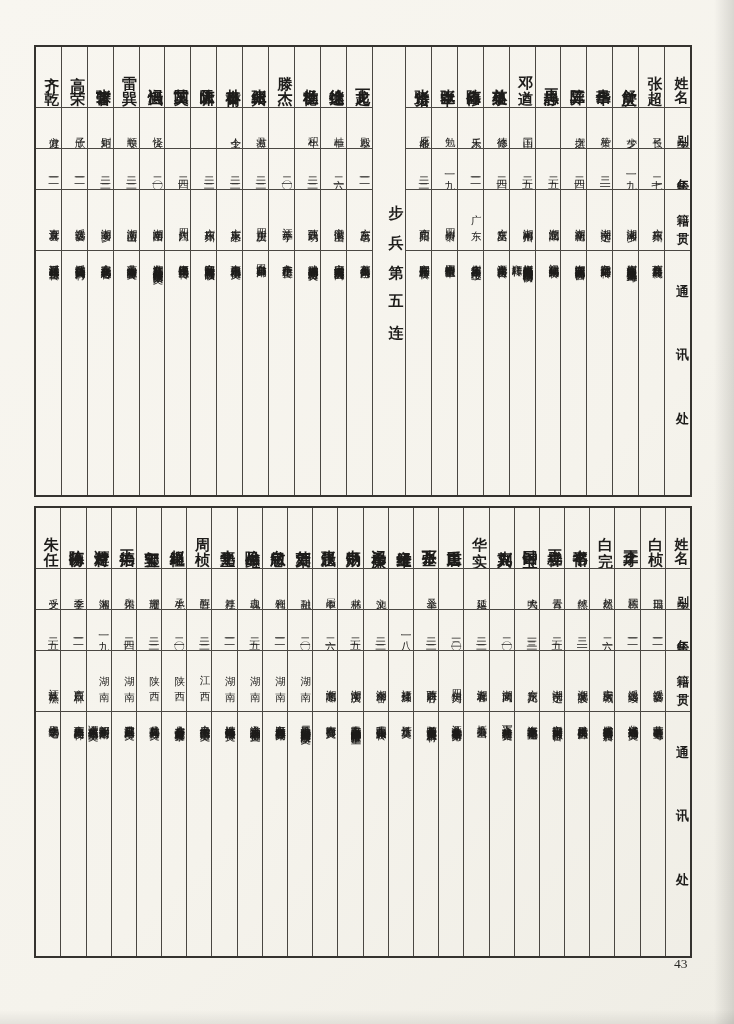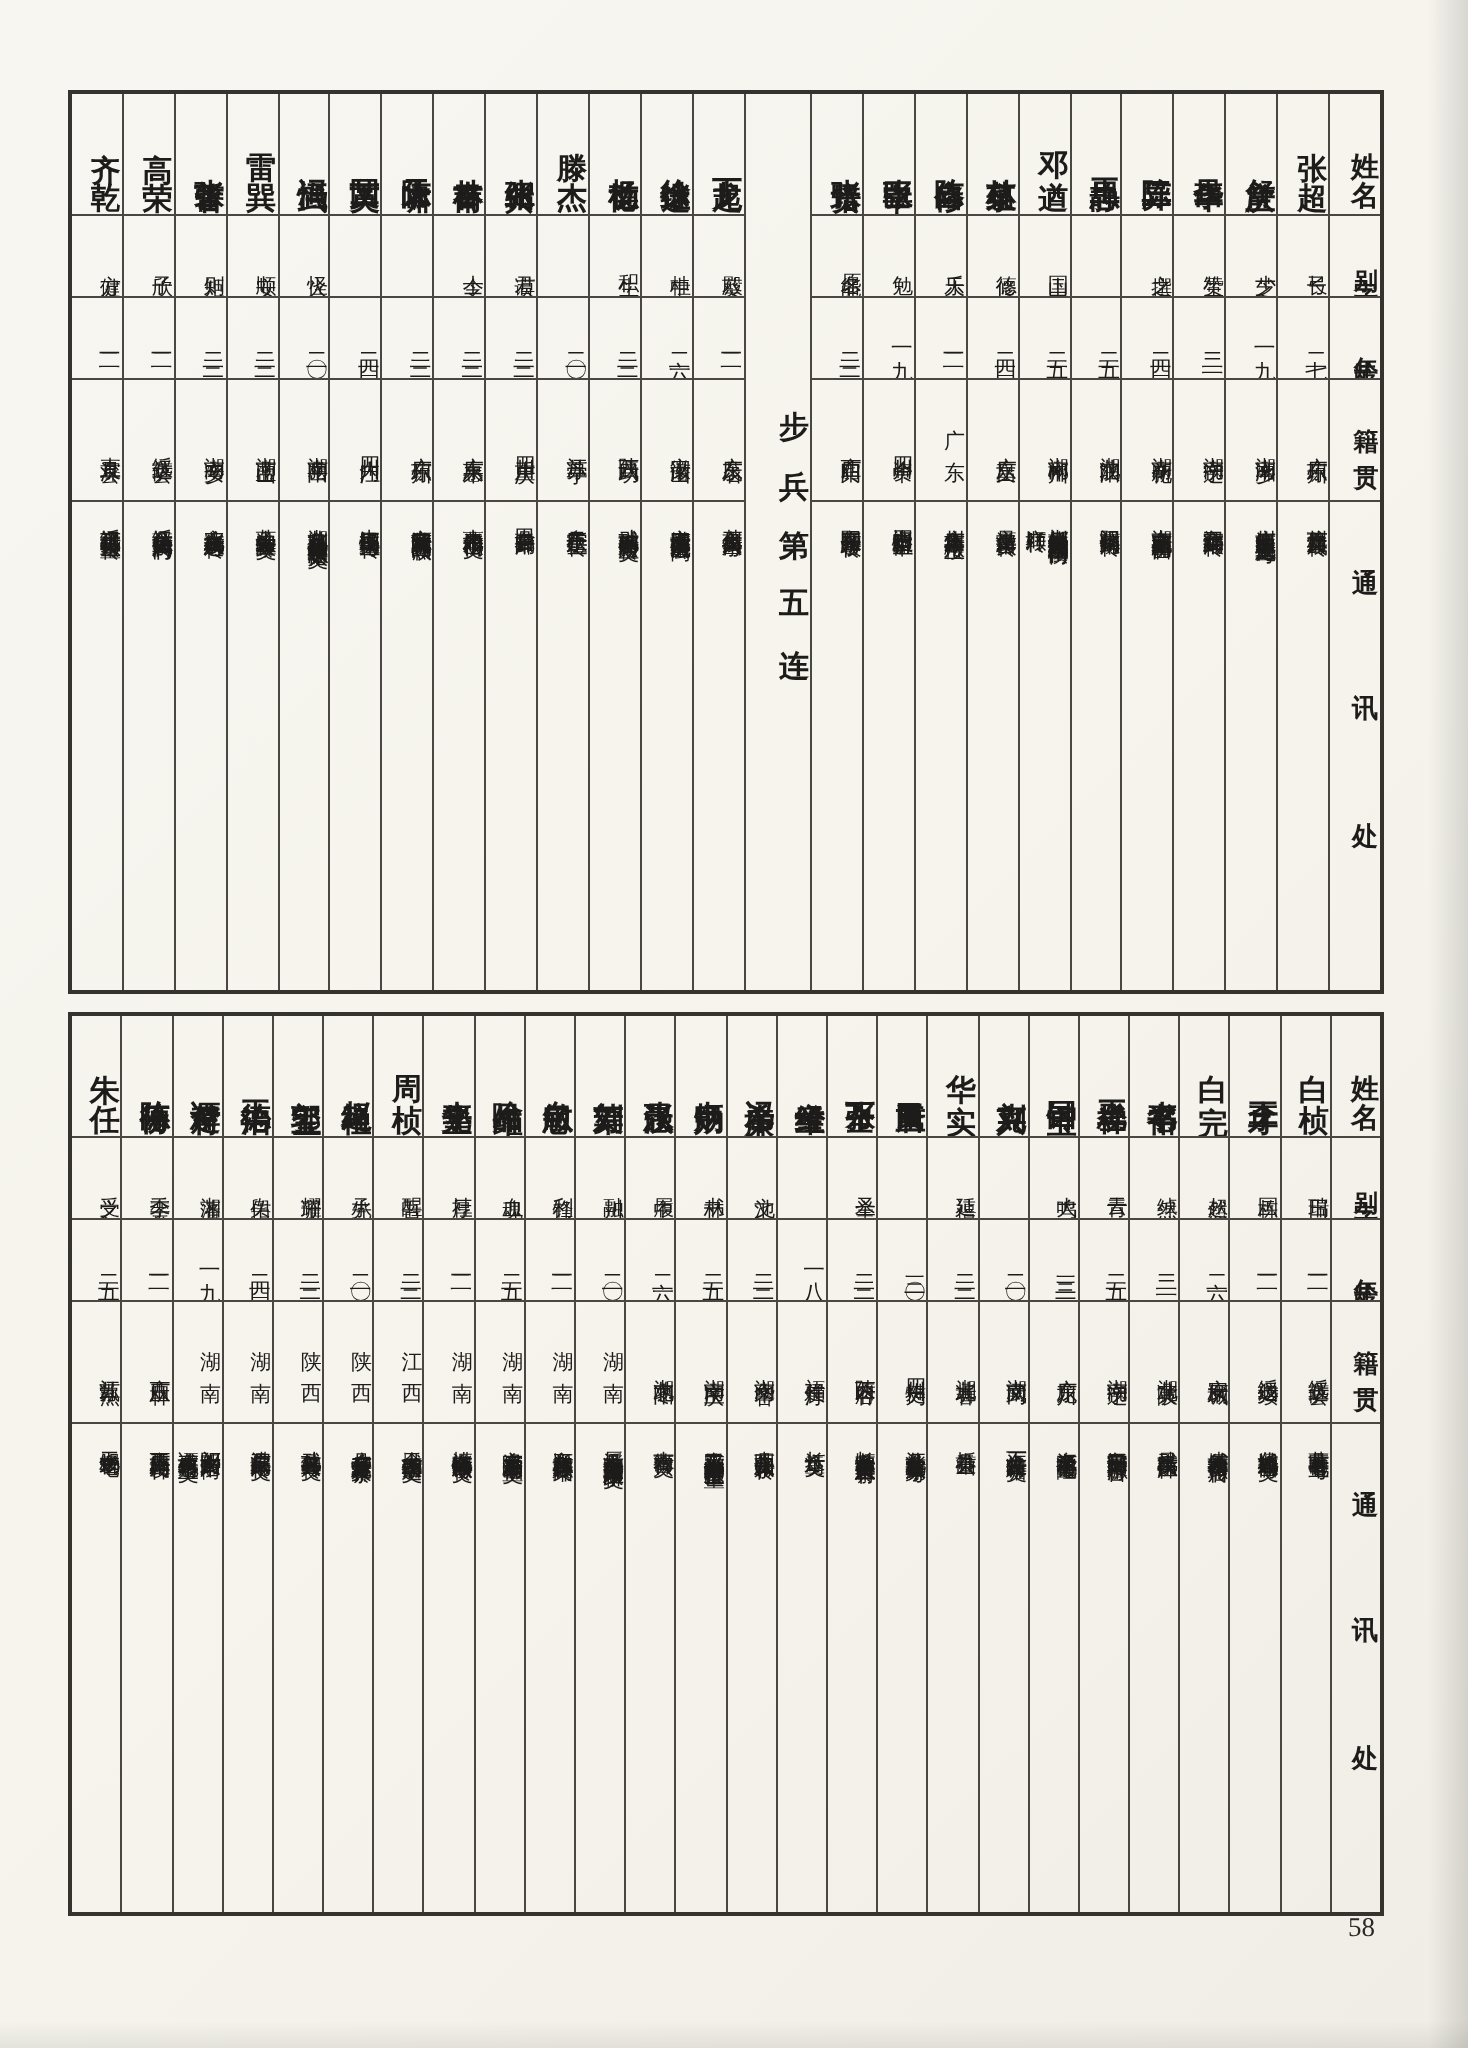--- a/index.html
+++ b/index.html
@@ -401,16 +401,16 @@
         <div class="cell c-addr">广西玉林南街均发祥</div>
       </div>
       <div class="col person-col">
         <div class="cell c-name spread">朱任</div>
         <div class="cell c-alias">受之</div>
         <div class="cell c-age">二五</div>
         <div class="cell c-origin">江苏常熟</div>
         <div class="cell c-addr">无锡杨舍老宅</div>
       </div>
     </div>
-  <div id="page-number">58</div>
+  <div id="page-number">43</div>
   <div class="edge-shadow"></div>
   <div class="bottom-shadow"></div>
 </div>
 
 </body></html>

